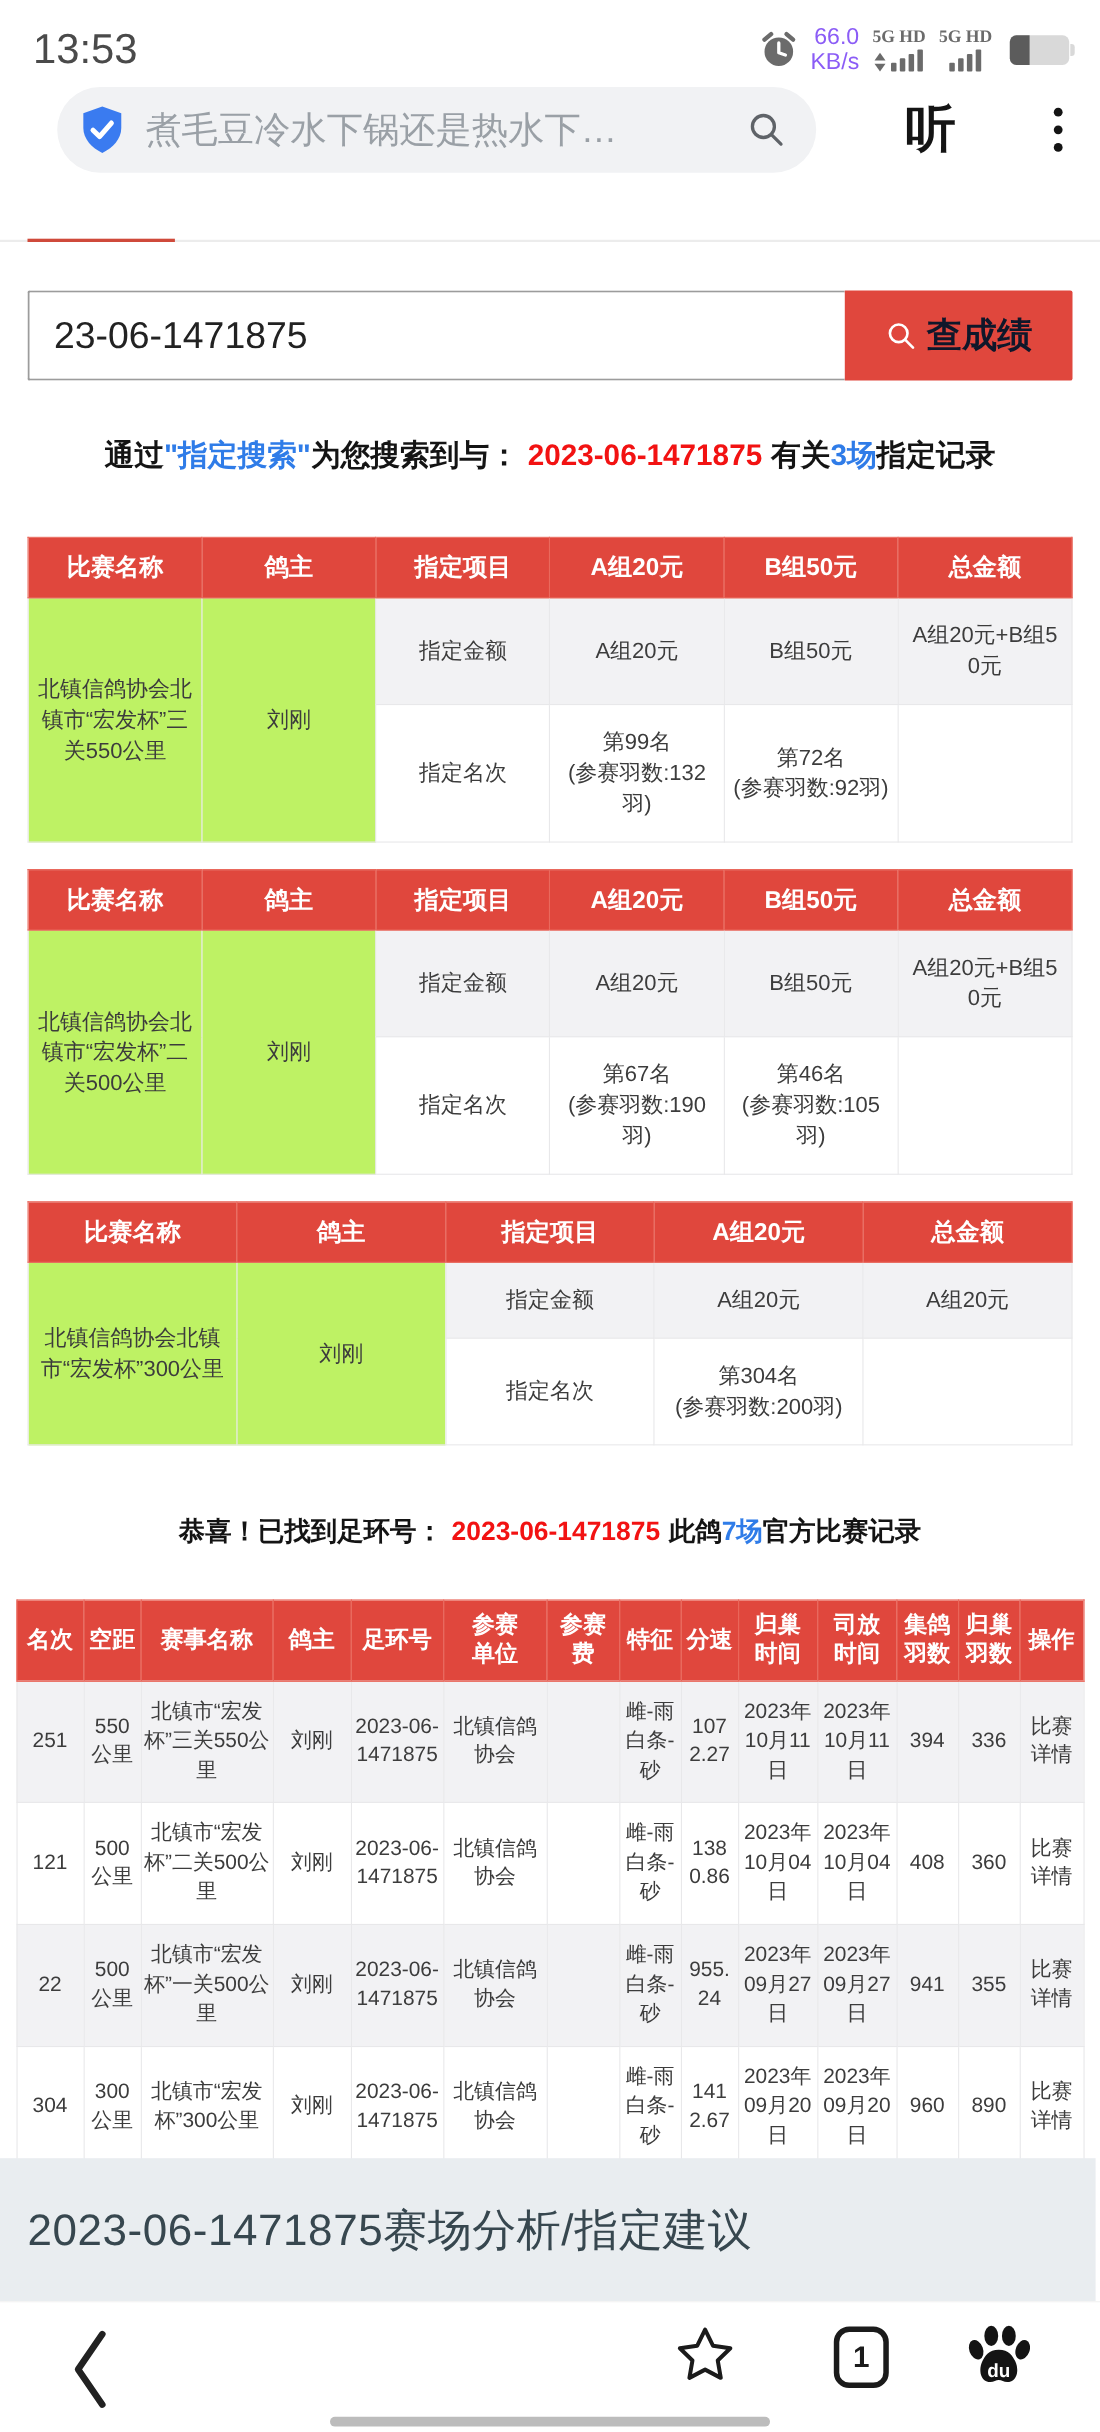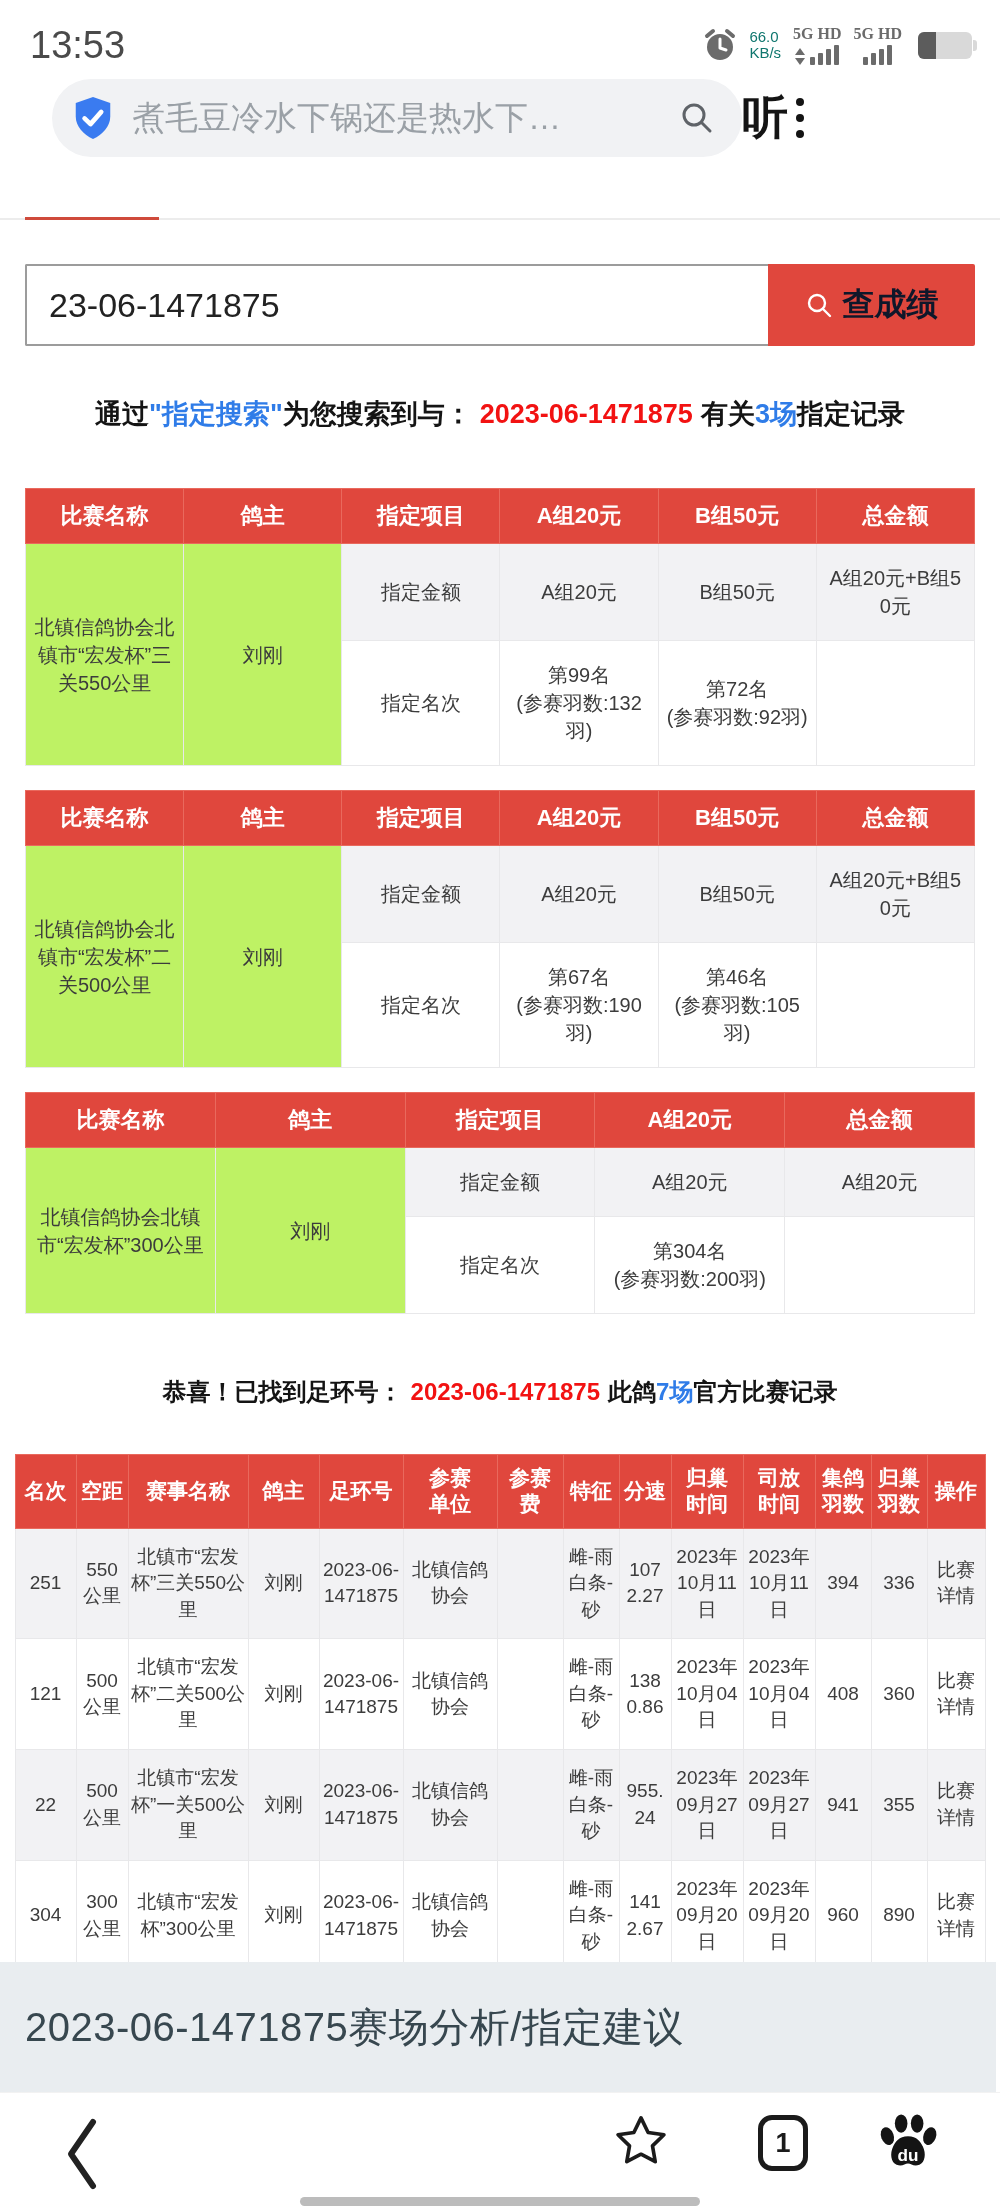--- a/index.html
+++ b/index.html
@@ -6,35 +6,35 @@
   html,body { background:#fff; }
   body {
     width:1000px; height:2211px; position:relative; overflow:hidden;
     font-family:"Liberation Sans","DejaVu Sans",sans-serif; color:#222;
   }
   
   .status-bar { display:flex; justify-content:space-between; align-items:center; padding:20px 28px 0 30px; height:70px; }
   .time { font-size:38px; color:#4a4a4a; }
   .status-icons { display:flex; align-items:center; gap:12px; }
   .clock-icon { width:34px; height:34px; }
-  .kbps { font-size:15px; line-height:1.1; color:#0f766e; text-align:left; }
+  .kbps { font-size:21px; line-height:1.1; color:#8b5cf6; text-align:right; }
   .net { text-align:center; color:#6b6b6b;font-family:Liberation Serif, serif; }
   .net .net-label { font-size:16px; font-weight:bold; line-height:1; margin-bottom:3px; }
   .net-row { display:flex; align-items:flex-end; gap:3px; justify-content:center; }
   .bars { display:flex; align-items:flex-end; gap:3px; }
   .bars i { display:block; width:5px; background:#6b6b6b; border-radius:1px; }
   .b1{height:8px}.b2{height:12px}.b3{height:16px}.b4{height:20px}
   .updown { display:flex; flex-direction:column; gap:3px; margin-right:2px; }
   .tri-up { width:0;height:0;border-left:5px solid transparent;border-right:5px solid transparent;border-bottom:7px solid #6b6b6b; }
   .tri-dn { width:0;height:0;border-left:5px solid transparent;border-right:5px solid transparent;border-top:7px solid #6b6b6b; }
   .battery { width:54px; height:27px; background:#d9d9d9; border-radius:6px; position:relative; margin-left:4px; }
   .battery .fill { position:absolute; left:0; top:0; bottom:0; width:34%; background:#5c5c5c; border-radius:6px 0 0 6px; }
   .battery:after { content:""; position:absolute; right:-5px; top:8px; width:4px; height:11px; background:#d9d9d9; border-radius:0 3px 3px 0; }
   
-  .browser-bar { display:flex; align-items:center; padding:0 26px 0 52px; height:88px; margin-top:4px; }
+  .browser-bar { display:flex; align-items:center; padding:0 26px 0 52px; height:88px; margin-top:4px;justify-content:space-between; }
   .search-pill { width:690px; height:78px; background:#f1f2f4; border-radius:39px; display:flex; align-items:center; padding:0 26px 0 18px; gap:16px; }
   .shield-icon { width:46px; height:46px; flex:0 0 auto; }
   .pill-query { flex:1; font-size:33px; color:#9aa0a6; white-space:nowrap; overflow:hidden; }
   .pill-search-icon { width:38px; height:38px; color:#5f6368; flex:0 0 auto; }
   .listen-btn { font-size:46px; color:#141414; font-weight:bold; }
   .menu-dots { display:flex; flex-direction:column; gap:8px; padding:4px 8px; }
   .menu-dots i { width:8px; height:8px; border-radius:50%; background:#141414; }
   
   .tab-divider { margin-top:56px; height:2px; background:#ececec; position:relative; }
   .tab-divider .red-seg { position:absolute; left:25px; top:-1px; height:3px; width:134px; background:#cf4a3b; }

